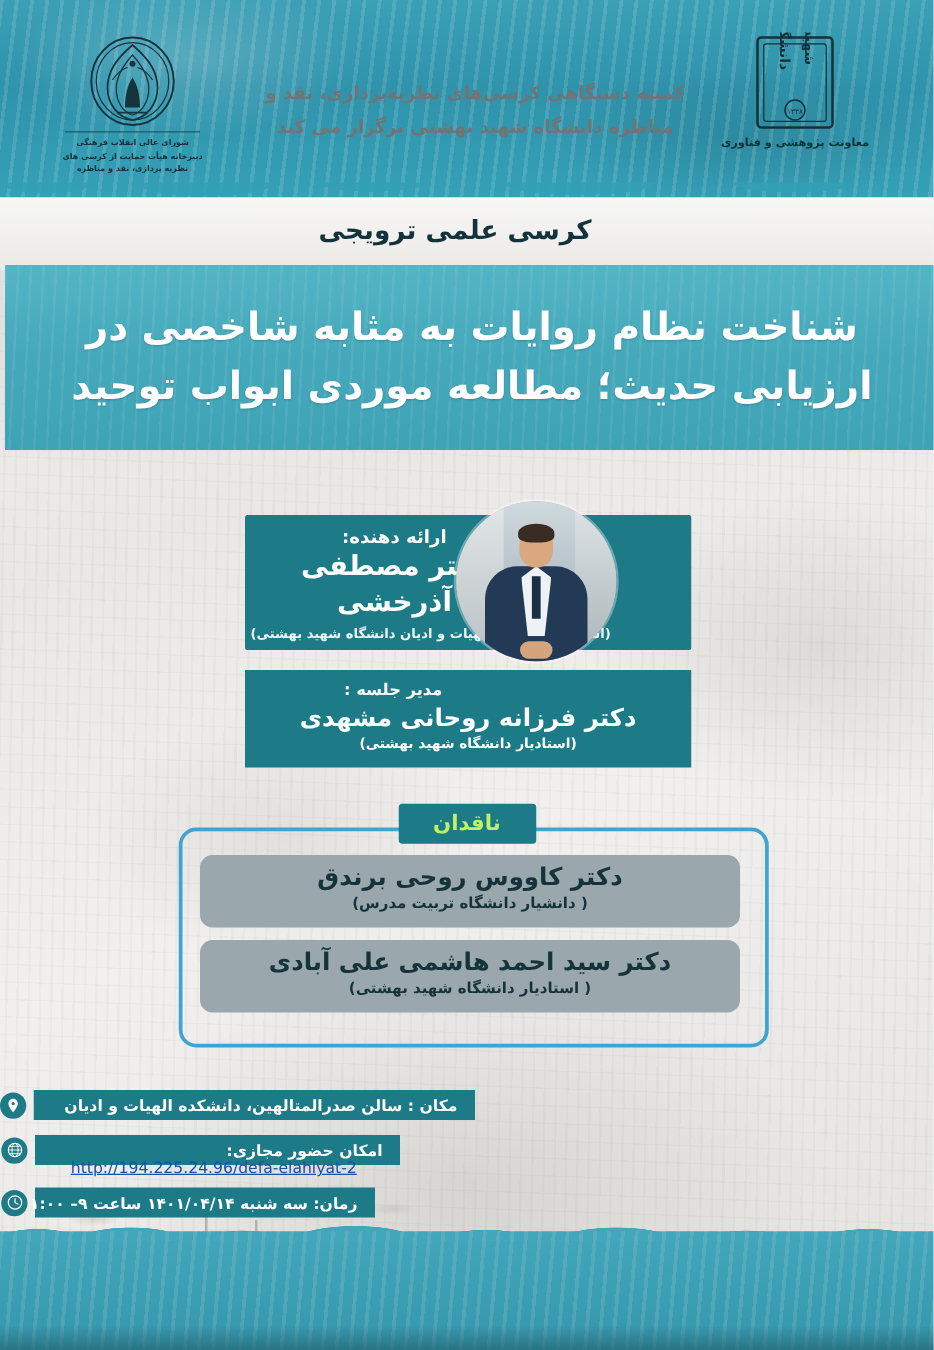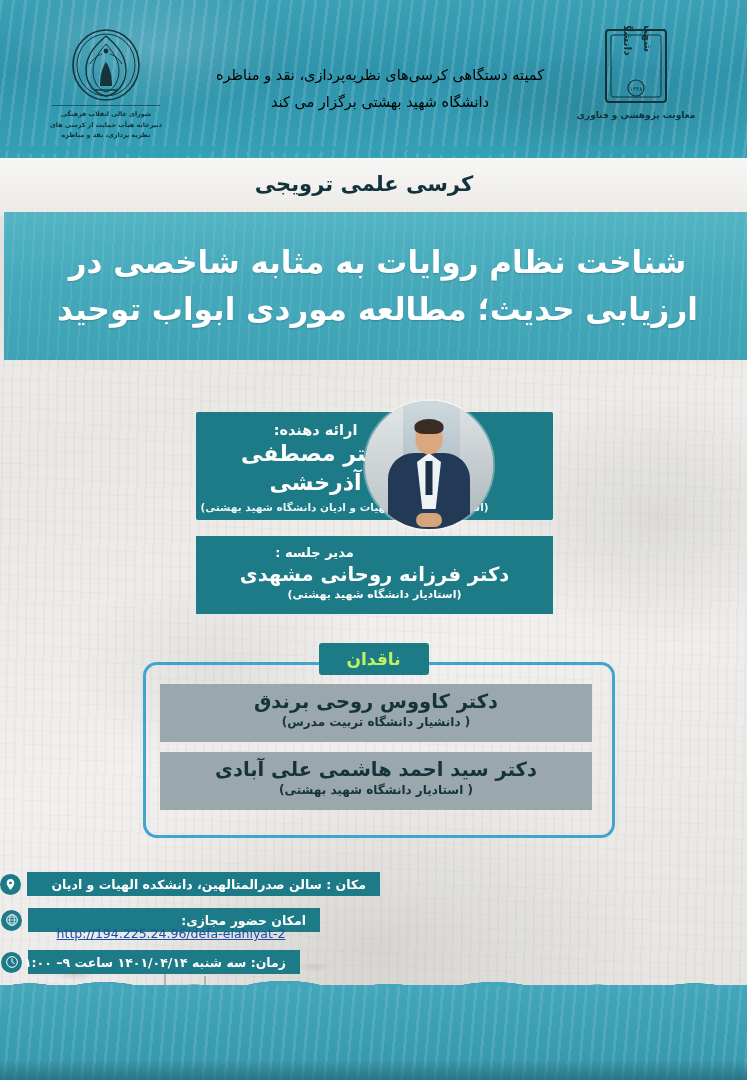--- a/index.html
+++ b/index.html
@@ -142,23 +142,23 @@
   }
   
   .scratch { position:absolute; background: rgba(90,90,88,.35); }
 
   
   .header-text {
     position: absolute;
     left: 190px; top: 62px;
     width: 380px;
     text-align: center;
-    color: #000000;
+    color: #737373;
     font-size: 14.5px;
-    font-weight: normal;
+    font-weight: bold;
     line-height: 1.85;
     direction: rtl;
   }
   .logo-left {
     position: absolute;
     left: 46px; top: 28px;
     width: 120px; height: 122px;
     display: flex; flex-direction: column; align-items: center;
   }
   .logo-left .emblem {
@@ -364,21 +364,21 @@
     font-size: 17px; font-weight: bold;
     direction: rtl;
     z-index: 3;
   }
   .critic-row {
     position: absolute;
     left: 160px;
     width: 432px;
     height: 58px;
     background: #9aa7ad;
-    border-radius: 0;
+    border-radius: 10px;
     direction: rtl;
     text-align: center;
     color: #ffffff;
     box-sizing: border-box;
     padding-top: 6px;
   }
   .critic-row.r1 { top: 684px; }
   .critic-row.r2 { top: 752px; }
   .critic-row .name {
     font-size: 19.5px;

